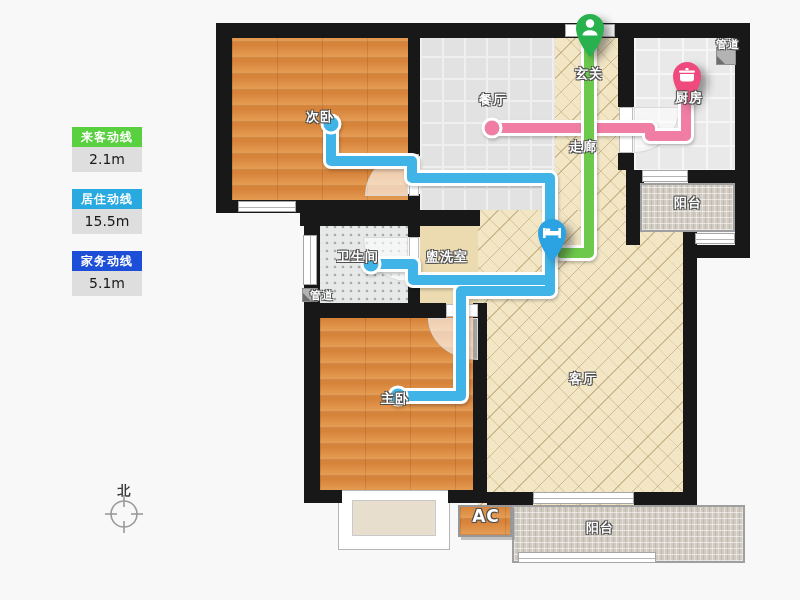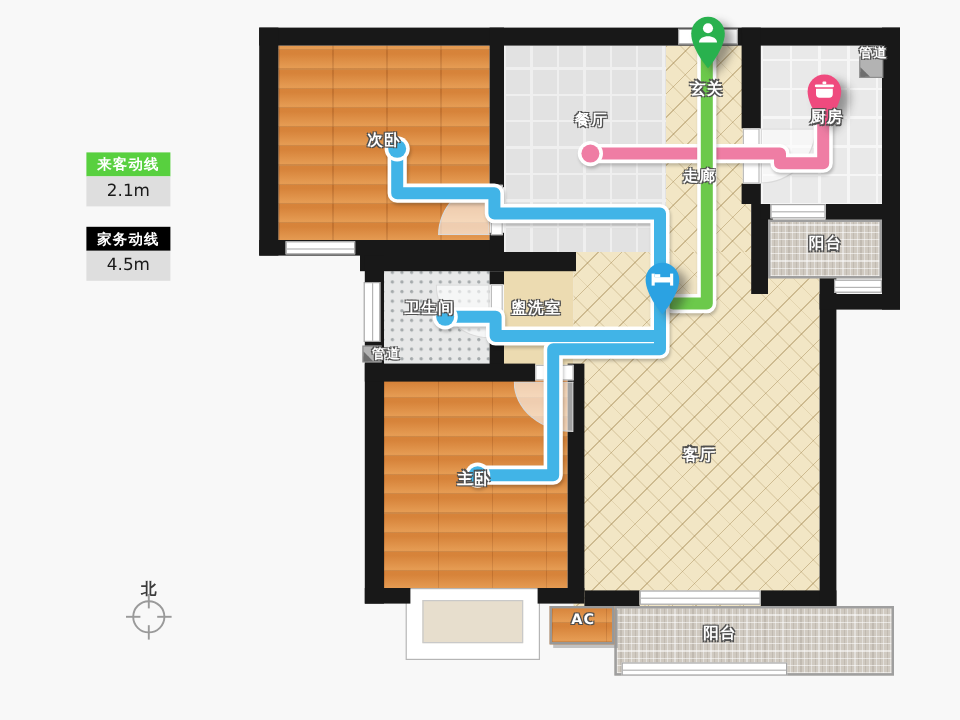--- a/index.html
+++ b/index.html
@@ -65,22 +65,26 @@
 <body>
 
 <div id="stage">
 
   <div class="legend">
     <div class="legend-group">
       <div class="legend-head" style="background-color: rgb(88, 208, 63);">来客动线</div>
       <div class="legend-val">2.1m</div>
     </div>
     <div class="legend-group">
-      <div class="legend-head" style="background-color: #000000;">家务动线</div>
-      <div class="legend-val">4.5m</div>
+      <div class="legend-head" style="background-color: rgb(40, 170, 225);">居住动线</div>
+      <div class="legend-val">15.5m</div>
+    </div>
+    <div class="legend-group">
+      <div class="legend-head" style="background-color: #1d4ed8;">家务动线</div>
+      <div class="legend-val">5.1m</div>
     </div>
   </div>
 
   <div id="plan">
 
     <div class="floor wood" style="left:232px;top:38px;width:176px;height:164px;"></div>
     <div class="floor tile" style="left:420px;top:38px;width:135px;height:174px;"></div>
     <div class="floor hatch" style="left:555px;top:38px;width:71px;height:207px;"></div>
     <div class="floor tile-lite" style="left:634px;top:38px;width:101px;height:133px;"></div>
     <div class="floor dots" style="left:316px;top:224px;width:92px;height:81px;"></div>
@@ -208,18 +212,18 @@
     <div class="room-label" style="left:589px;top:74px;">玄关</div>
     <div class="room-label" style="left:583px;top:147px;">走廊</div>
     <div class="room-label" style="left:689px;top:98px;">厨房</div>
     <div class="room-label sm" style="left:728px;top:44px;">管道</div>
     <div class="room-label" style="left:688px;top:203px;">阳台</div>
     <div class="room-label" style="left:358px;top:257px;">卫生间</div>
     <div class="room-label" style="left:447px;top:257px;">盥洗室</div>
     <div class="room-label sm" style="left:322px;top:295px;">管道</div>
     <div class="room-label" style="left:395px;top:399px;">主卧</div>
     <div class="room-label" style="left:583px;top:379px;">客厅</div>
-    <div class="room-label" style="left:486px;top:516px;font-size:12px;">AC</div>
+    <div class="room-label" style="left:486px;top:516px;font-size:17px;">AC</div>
     <div class="room-label" style="left:600px;top:528px;">阳台</div>
     <div class="compass-label" style="left:124px;top:491px;">北</div>
 
   </div>
 </div>
 
 </body></html>

